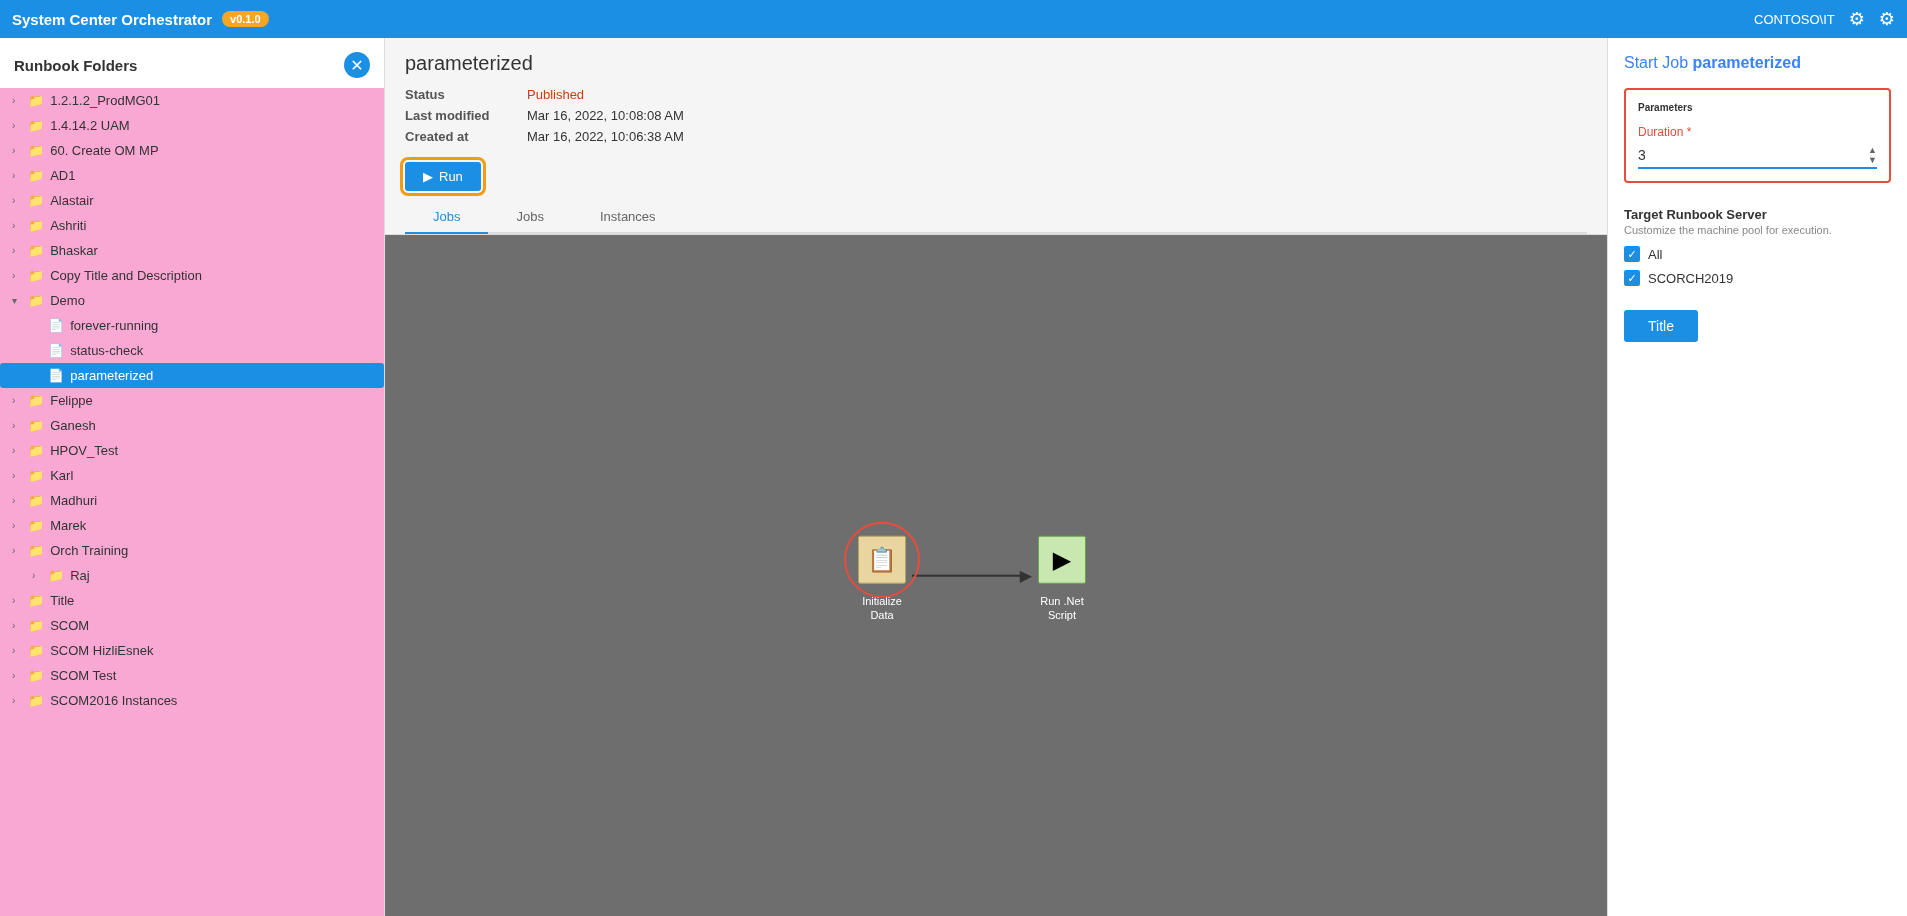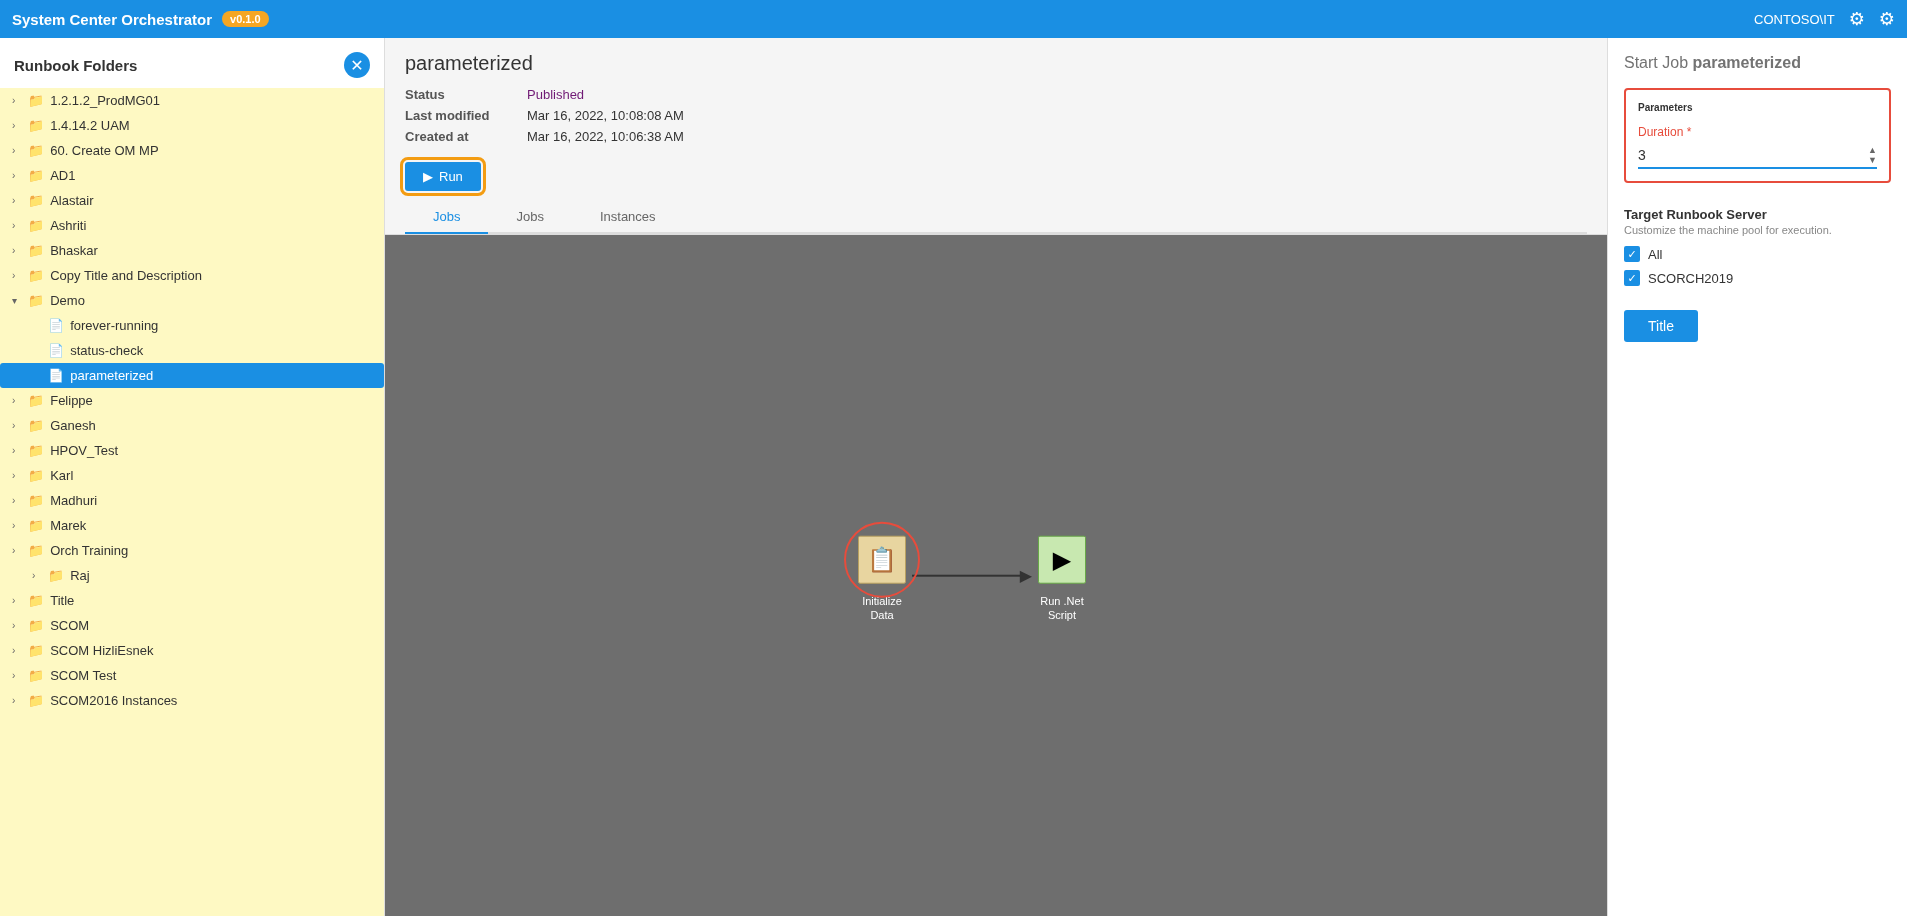--- a/index.html
+++ b/index.html
@@ -21,21 +21,21 @@
     .navbar-user { font-size: 13px; font-weight: 500; }
     .navbar-icon { font-size: 18px; cursor: pointer; }
 
     
     .main-layout {
       display: flex; position: fixed; top: 38px; left: 0; right: 0; bottom: 0;
     }
 
     
     .sidebar {
-      width: 385px; background: #fef9c3; border-right: 1px solid #ddd;
+      width: 385px; background: #f9a8d4; border-right: 1px solid #ddd;
       overflow-y: auto; flex-shrink: 0; position: relative;
     }
     .sidebar-header {
       display: flex; align-items: center; justify-content: space-between;
       padding: 14px 14px 10px 14px;
       background: white; position: sticky; top: 0; z-index: 10;
     }
     .sidebar-header-title { font-size: 15px; font-weight: 600; color: #333; }
     .sidebar-close-btn {
       width: 26px; height: 26px; border-radius: 50%;
@@ -64,21 +64,21 @@
       background: #f5f5f5; border-bottom: 1px solid #ddd; padding: 14px 20px 0 20px;
     }
     .runbook-title { font-size: 20px; font-weight: 400; color: #333; margin-bottom: 4px; }
     .breadcrumb { font-size: 12px; color: #666; margin-bottom: 10px; }
     .breadcrumb span { color: #1a8fe3; }
     .runbook-meta { display: flex; gap: 60px; padding: 8px 0; }
     .meta-group { display: flex; flex-direction: column; gap: 6px; }
     .meta-row { display: flex; gap: 12px; font-size: 13px; }
     .meta-label { color: #555; font-weight: 600; min-width: 110px; }
     .meta-value { color: #333; }
-    .status-published { color: #701a75; }
+    .status-published { color: #c2410c; }
 
     
     .run-section { padding: 10px 0; }
     .run-btn {
       background: #1a8fe3; color: white; border: none;
       padding: 7px 18px; border-radius: 3px; font-size: 13px; cursor: pointer;
       display: flex; align-items: center; gap: 6px;
       outline: 3px solid #f39c12; outline-offset: 2px;
     }
 
@@ -124,21 +124,21 @@
       display: flex; align-items: center; width: 120px;
     }
     .arrow-body { flex: 1; height: 2px; background: #333; }
     .arrow-head { font-size: 16px; color: #333; margin-left: -2px; }
 
     
     .right-panel {
       width: 300px; background: white; border-left: 1px solid #ddd;
       padding: 16px; overflow-y: auto; flex-shrink: 0;
     }
-    .panel-title { font-size: 16px; font-weight: 400; color: #737373; margin-bottom: 16px; }
+    .panel-title { font-size: 16px; font-weight: 400; color: #3b82f6; margin-bottom: 16px; }
     .panel-title strong { font-weight: 600; }
 
     .params-box {
       border: 2px solid #e74c3c; border-radius: 4px; padding: 12px; margin-bottom: 16px;
     }
     .params-label { font-size: 10px; font-weight: 600; color: #333; margin-bottom: 12px; }
     .field-label { font-size: 12px; color: #1a8fe3; margin-bottom: 4px; }
     .field-label span { color: #e74c3c; }
     .field-input-row { display: flex; align-items: center; border-bottom: 2px solid #1a8fe3; }
     .field-input-text { flex: 1; font-size: 14px; color: #333; padding: 4px 0; }

